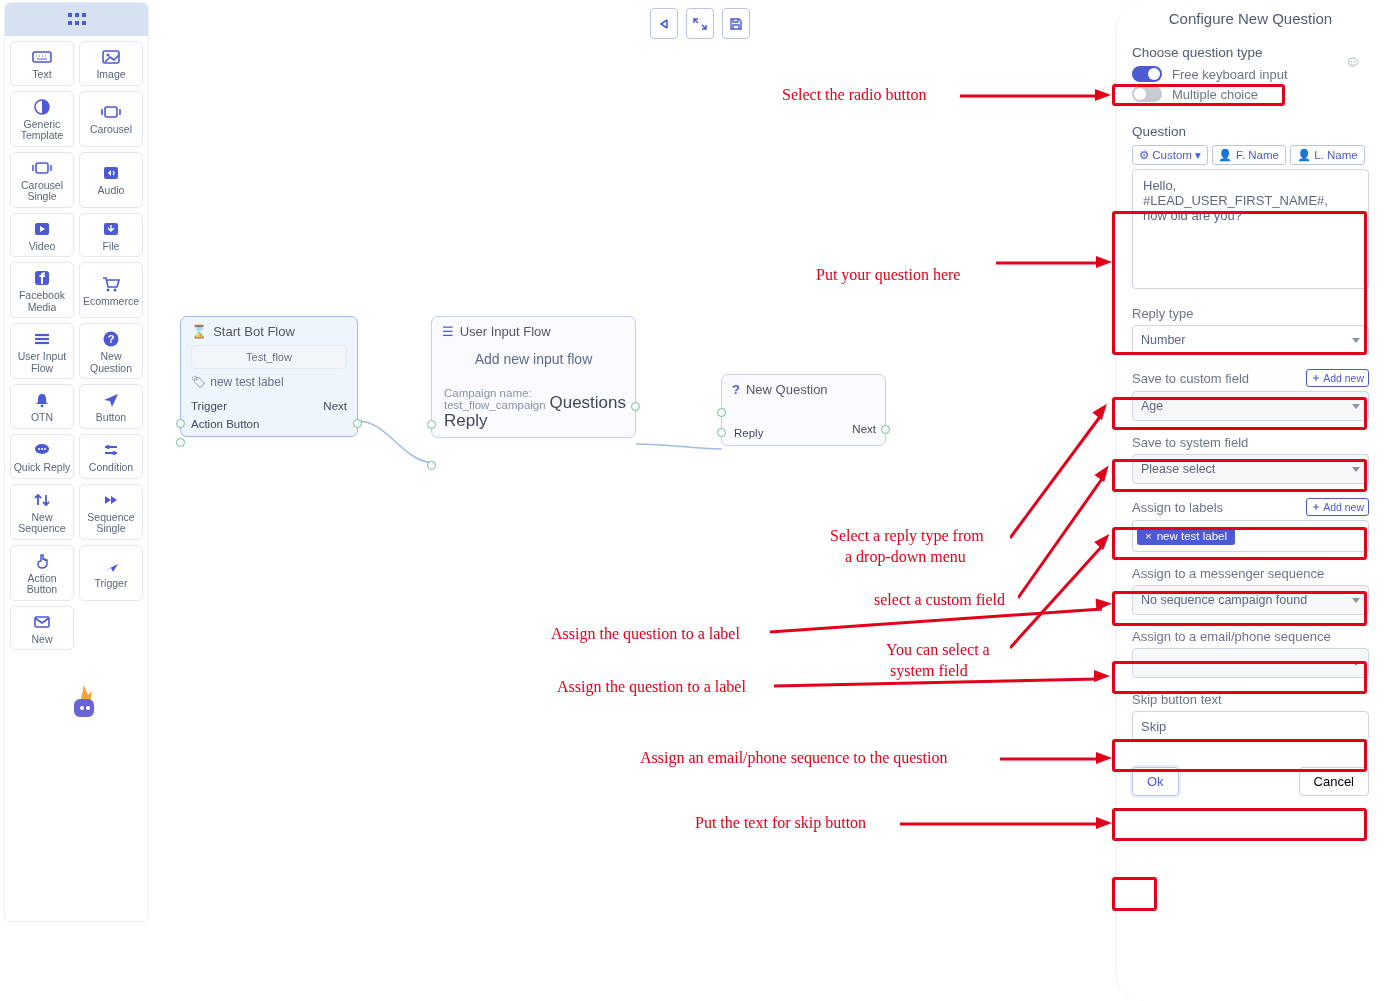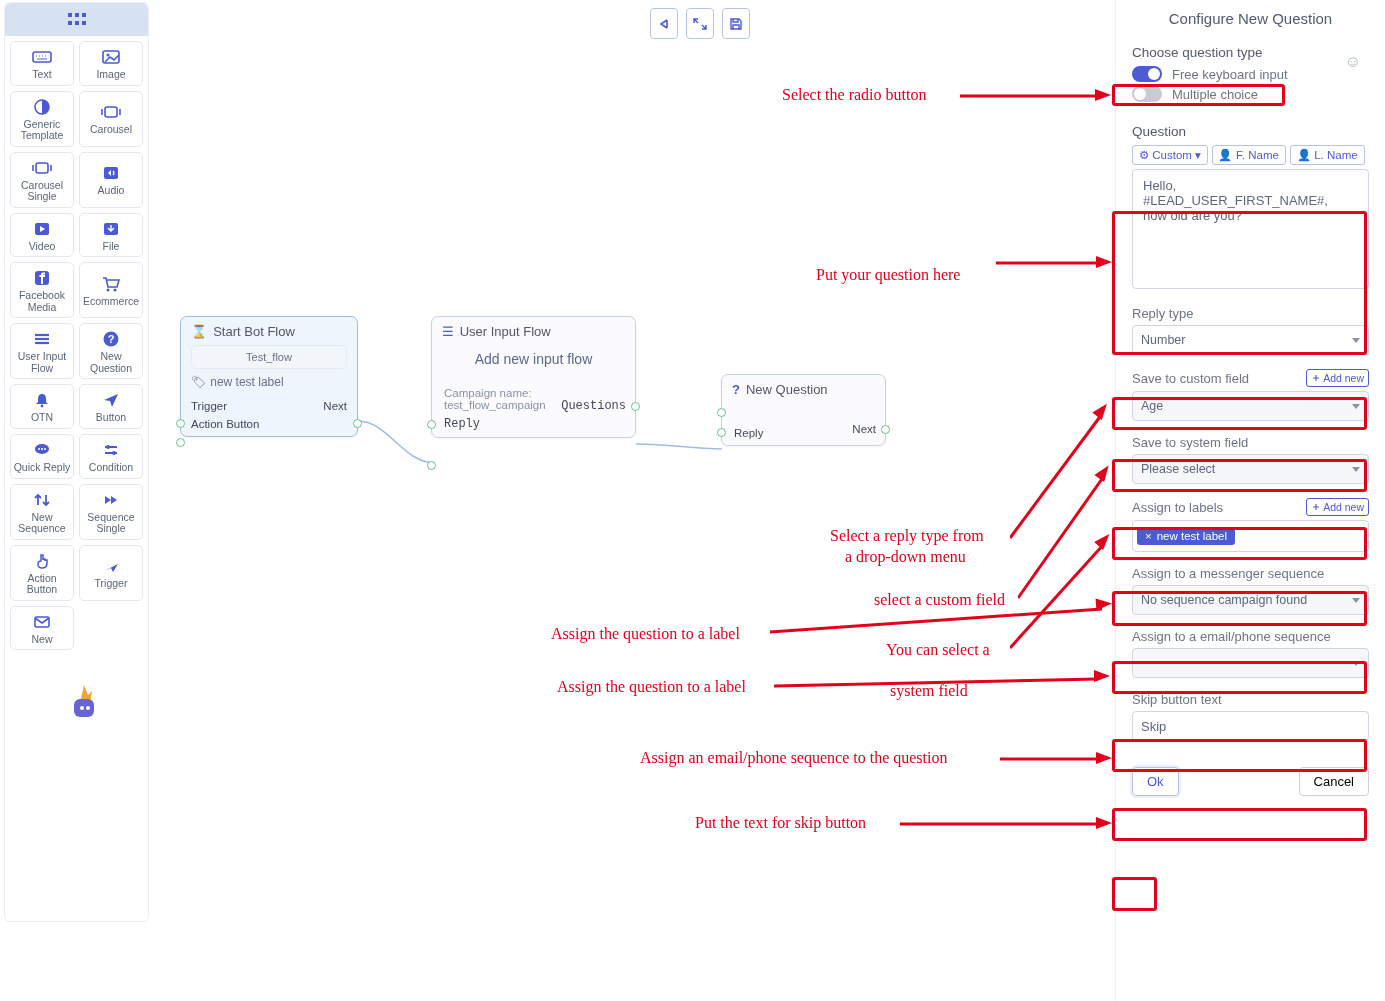--- a/index.html
+++ b/index.html
@@ -31,30 +31,30 @@
   .node { position:absolute; border:1px solid #c6d2e7; border-radius:7px; background:#fbfbff; box-shadow:0 1px 3px rgba(0,0,0,0.04); }
   .node-title { padding:7px 10px 6px; color:#556; font-size:13px; display:flex; align-items:center; gap:6px; }
   .node.start { left:25px; top:316px; width:178px; background:#eef5fd; border-color:#9fbce4; }
   .node.start .body { padding:0 10px 8px; }
   .node.start .flow-name { background:#f2f5fa; border:1px solid #e8ebf2; border-radius:5px; text-align:center; padding:5px 4px; font-size:11px; color:#687088; margin-bottom:6px;}
   .node.start .label-row { font-size:12px; color:#687088; display:flex; align-items:center; gap:4px; }
   .node.start .port-row { display:flex; justify-content:space-between; padding:3px 10px; font-size:11.5px; color:#40495c;}
   .node.input { left:276px; top:316px; width:205px; }
   .node.input .add-flow { text-align:center; color:#5a6a88; padding:6px 0 8px; font-size:14px; }
   .node.input .camp { padding:0 12px 26px; font-size:11.5px; color:#8792a6;margin-top:12px;}
-  .node.input .port-b { position:absolute; font-size:12px; color:#40495c;font-family:Liberation Mono, monospace; }
+  .node.input .port-b { position:absolute; font-size:17px; color:#40495c; }
   .node.q { left:566px; top:374px; width:165px; }
   .node.q .port-b { position:absolute; font-size:11.5px; color:#40495c;}
   .port { position:absolute; width:9px; height:9px; border:1px solid #6cc08b; background:#fff; border-radius:50%; }
 
   svg.wire { position:absolute; overflow:visible; pointer-events:none; }
   svg.wire path { fill:none; stroke:#9fbce4; stroke-width:1.5px;}
 
   
-  .panel { position:absolute; right:0; top:0; width:270px; height:1001px; border-left:1px solid #edf0f5; background:#fff; padding:0 16px 12px; }
+  .panel { position:absolute; right:0; top:0; width:270px; height:1001px; border-left:1px solid #edf0f5; background:#fff; padding:0 16px 12px;border-radius:31px; }
   .panel h2 { font-size:15px; font-weight:500; color:#505b72; text-align:center; margin:10px 0 18px;}
   .section-label { font-size:13.5px; color:#505b72; margin:12px 0 6px; }
   .toggle-row { display:flex; align-items:center; gap:10px; margin:4px 0 3px; font-size:13px; color:#6c7588; }
   .toggle { width:30px; height:16px; background:#c7cbd4; border-radius:10px; position:relative;}
   .toggle .knob { position:absolute; top:2px; left:2px; width:12px; height:12px; border-radius:50%; background:#fff; }
   .toggle.on { background:#4c5ad4; }
   .toggle.on .knob { left:16px;}
   .token-row { display:flex; gap:4px; margin:6px 0 4px;}
   .token { border:1px solid #b8c3e6; border-radius:3px; padding:2px 6px; font-size:11.5px; color:#4c5ad4; display:flex; align-items:center; gap:3px; }
   .q-box { width:100%; height:120px; border:1px solid #d0d5e1; border-radius:4px; padding:8px 26px 8px 10px; font-size:13px; color:#5d6780; position:relative; resize:none; font-family:inherit; }
@@ -475,21 +475,21 @@
   </svg>
 <div class="arrow-head" style="left:1096px; top:466px; transform:rotate(-54deg);"></div>
 
 <div class="annotation" style="left:551px; top:625px;">Assign the question to a label</div>
 <svg class="arrow" style="left:770px; top:606px;" width="340" height="30">
     <line x1="0" y1="26" x2="332" y2="3" stroke="#e2001a" stroke-width="3"></line>
   </svg>
 <div class="arrow-head" style="left:1096px; top:598px; transform:rotate(-4deg);"></div>
 
 <div class="annotation" style="left:886px; top:641px;">You can select a</div>
-<div class="annotation" style="left:890px; top:682px;">system field</div>
+<div class="annotation" style="left:890px; top:662px;">system field</div>
 <svg class="arrow" style="left:1010px; top:540px;" width="100" height="115">
     <line x1="0" y1="108" x2="94" y2="4" stroke="#e2001a" stroke-width="3"></line>
   </svg>
 <div class="arrow-head" style="left:1096px; top:534px; transform:rotate(-48deg);"></div>
 
 <div class="annotation" style="left:557px; top:678px;">Assign the question to a label</div>
 <svg class="arrow" style="left:774px; top:676px;" width="330" height="14">
     <line x1="0" y1="10" x2="324" y2="3" stroke="#e2001a" stroke-width="3"></line>
   </svg>
 <div class="arrow-head" style="left:1094px; top:670px;"></div>

